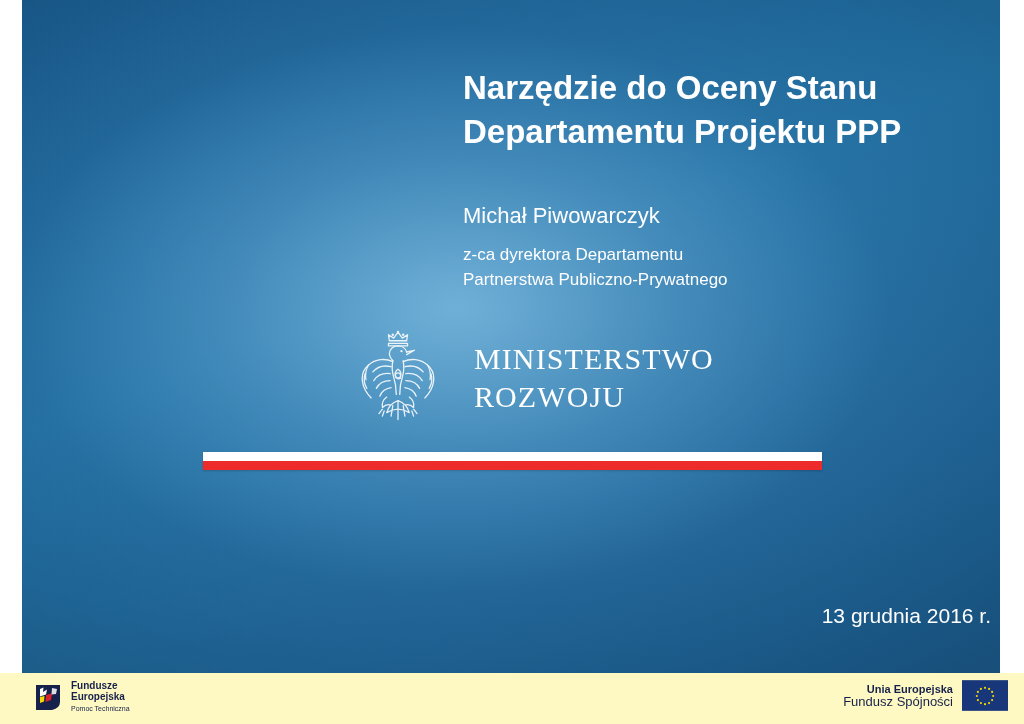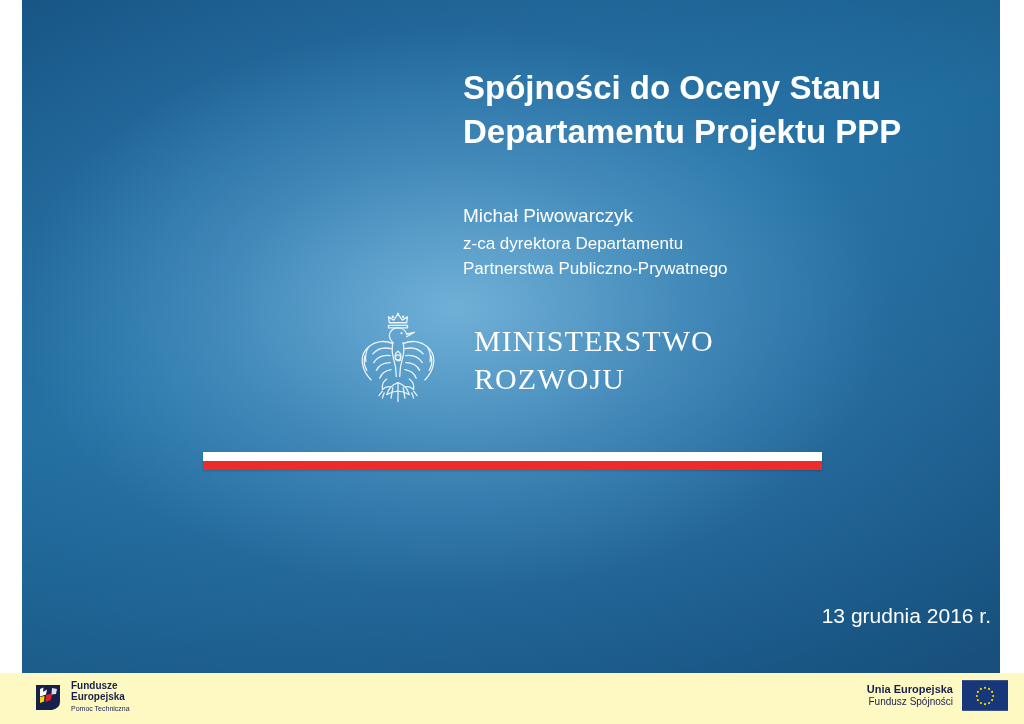--- a/index.html
+++ b/index.html
@@ -71,38 +71,38 @@
 
   
   .speaker-block {
     position: absolute;
     left: 463px;
     top: 203px;
     width: 480px;
     z-index: 4;
   }
   .speaker-name {
-    font-size: 19px;
+    font-size: 22px;
     color: #ffffff;
     line-height: 26px;
-    margin-bottom: 2px;
+    margin-bottom: 13px;
     white-space: nowrap;
   }
   .speaker-role-line {
     font-size: 17px;
     color: #ffffff;
     line-height: 25px;
     white-space: nowrap;
   }
 
   
   .ministry {
     position: absolute;
     left: 346px;
-    top: 308px;
+    top: 326px;
     z-index: 4;
     display: flex;
     align-items: center;
   }
   .eagle {
     width: 104px;
     height: 104px;
     flex: 0 0 auto;
     opacity: 0.92;
   }
@@ -193,36 +193,36 @@
   .ue-text { text-align: right; margin-right: 9px; }
   .ue-l1 {
     font-size: 11px;
     font-weight: bold;
     color: #16214b;
     line-height: 13px;
     white-space: nowrap;
     margin-left: 9px;
   }
   .ue-l2 {
-    font-size: 10px;
+    font-size: 13px;
     color: #16214b;
     line-height: 12px;
     white-space: nowrap;
   }
   .eu-flag { width: 46px; height: 31px; flex:0 0 auto; }
 </style>
 </head>
 <body>
 
 <div class="slide">
 
   <div class="blue-panel"></div>
 
   <div class="title-block">
-    <div class="title-line">Spójności do Oceny Stanu</div>
+    <div class="title-line">Narzędzie do Oceny Stanu</div>
     <div class="title-line">Departamentu Projektu PPP</div>
   </div>
 
   <div class="speaker-block">
     <div class="speaker-name">Michał Piwowarczyk</div>
     <div class="speaker-role-line">z-ca dyrektora Departamentu</div>
     <div class="speaker-role-line">Partnerstwa Publiczno-Prywatnego</div>
   </div>
 
   <div class="ministry">

